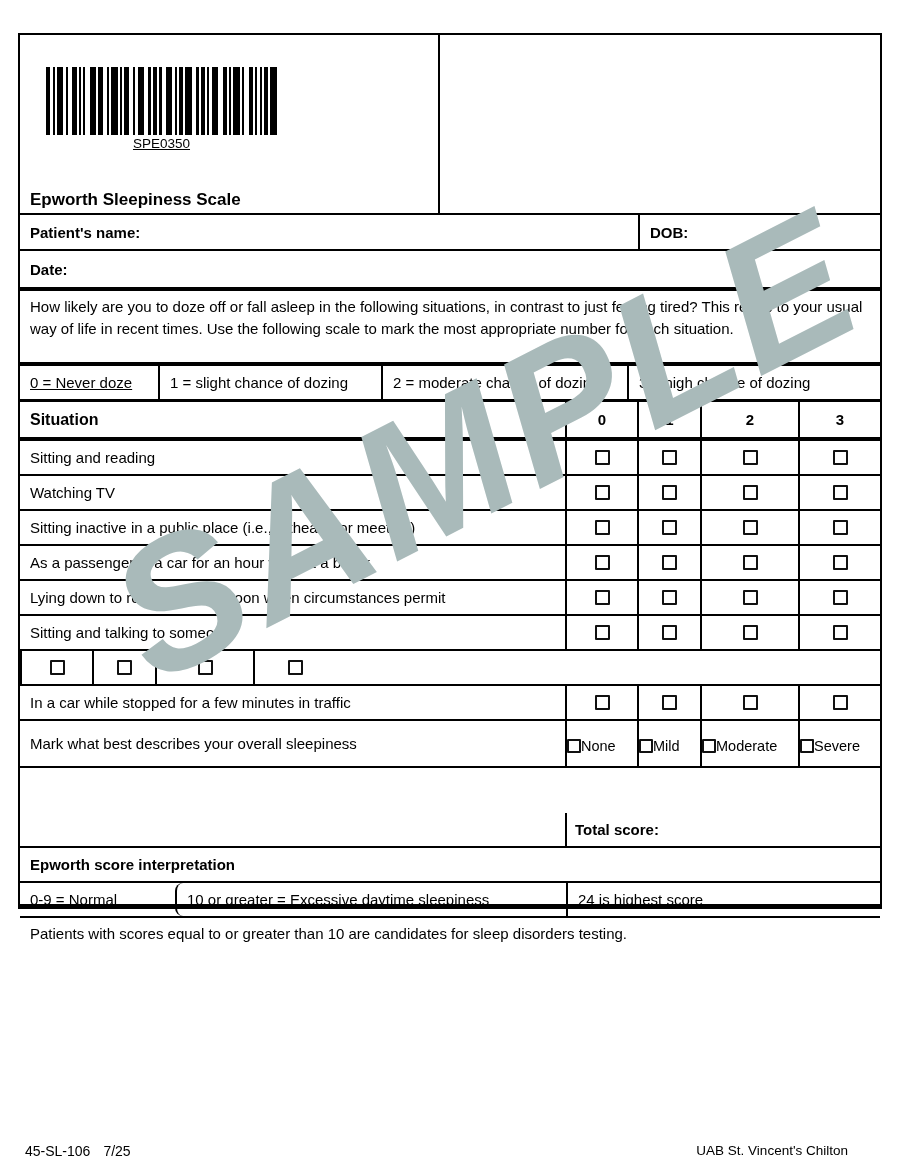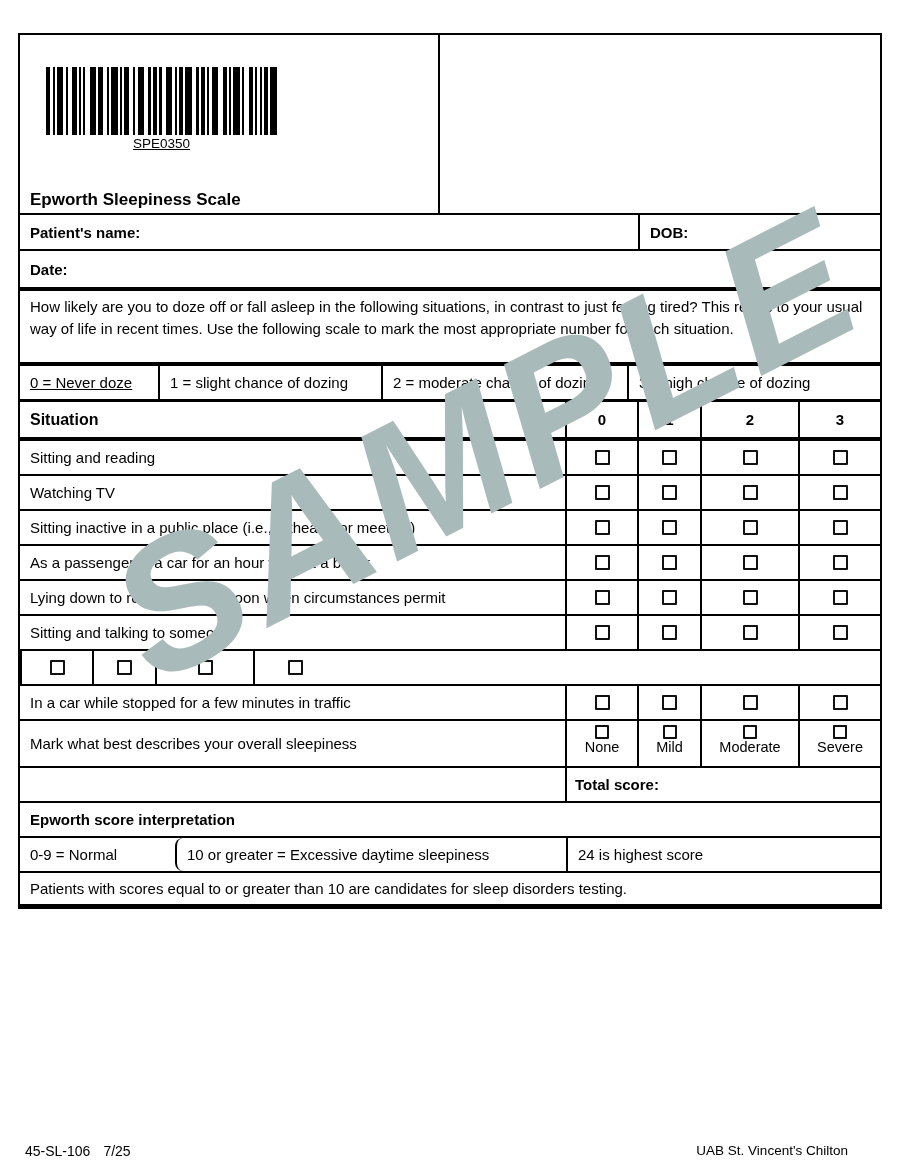--- a/index.html
+++ b/index.html
@@ -27,21 +27,21 @@
   .b { font-weight:bold; }
   
   .r-top   { height:180px; }
   .r-pat   { height:36px; }
   .r-date  { height:40px; }
   .r-instr { height:75px; }
   .r-scale { height:36px; }
   .r-hdr   { height:39px; }
   .sit-row { height:35px; }
   .r-mark  { height:47px; }
-  .r-total { height:35px; }
+  .r-total { height:35px;margin-top:45px; }
   .r-ih    { height:35px; }
   .r-interp{ height:35px; }
   .r-note  { height:31px; }
   
   .w-titlecell { width:418px; position:relative; padding:0; }
   .w-toprt     { flex:1; }
   .w-pat  { width:618px; } .w-dob { flex:1; }
   .wlab   { width:545px; }
   .w0 { width:72px; } .w1 { width:63px; } .w2 { width:98px; } .w3 { width:82px; }
   .ccell { justify-content:center; padding:0; }
@@ -52,21 +52,21 @@
   .bc svg { display:block; }
   .bc-label { text-align:center; font-size:13.5px; margin-top:1px;text-decoration:underline; }
   .form-title { position:absolute; left:10px; bottom:3px; font-size:17px; font-weight:bold; }
   
   .instr { display:block; padding:5px 10px 0 10px; font-size:15px; line-height:22px; align-items:flex-start; }
   
   .hnum { font-weight:bold; font-size:15px; }
   
   .cb { width:15px; height:15px; box-sizing:border-box; border:2px solid #111;
         background:#fff; border-radius:1px; display:inline-block; }
-  .opt-cell { flex-direction:column; justify-content:flex-start; padding:4px 0 0 0; }
+  .opt-cell { flex-direction:row; justify-content:flex-start; padding:4px 0 0 0; }
   .opt-cell .cb { width:14px; height:14px; }
   .opt-lbl { font-size:14.5px; margin-top:1px; line-height:15px; }
   .fill { flex:1; height:100%; }
   
   .watermark {
     position:absolute; left:55px; top:330px; width:860px; height:230px;
     display:flex; align-items:center; justify-content:center;
     font-size:185px; font-weight:bold; font-style:italic; letter-spacing:6px;
     white-space:nowrap; transform:rotate(-27deg); transform-origin:center;
     z-index:5; pointer-events:none; user-select:none;

